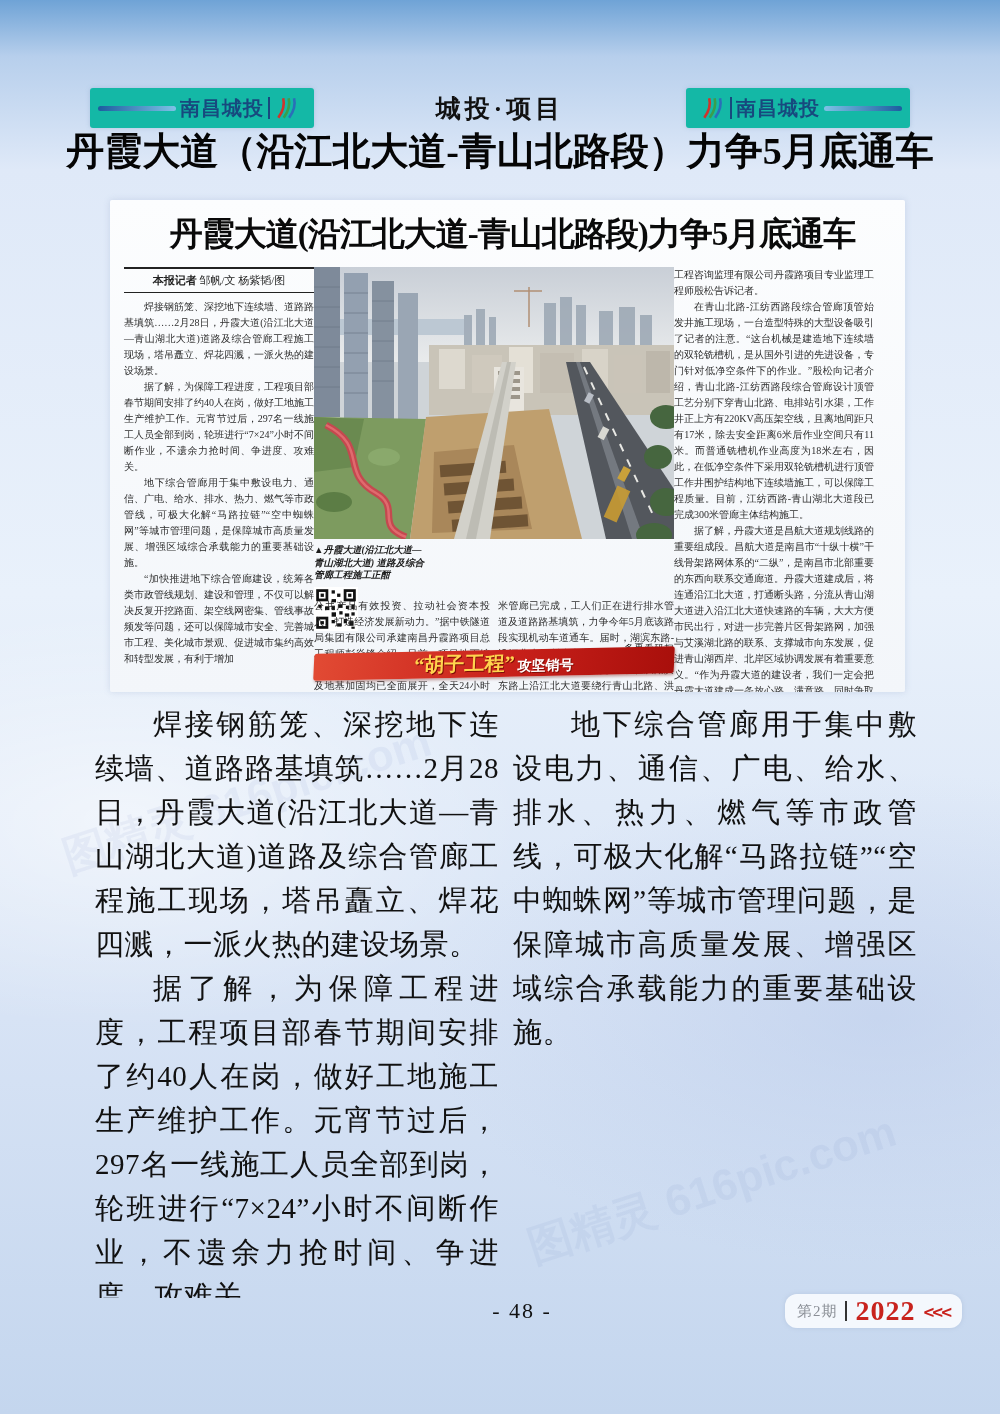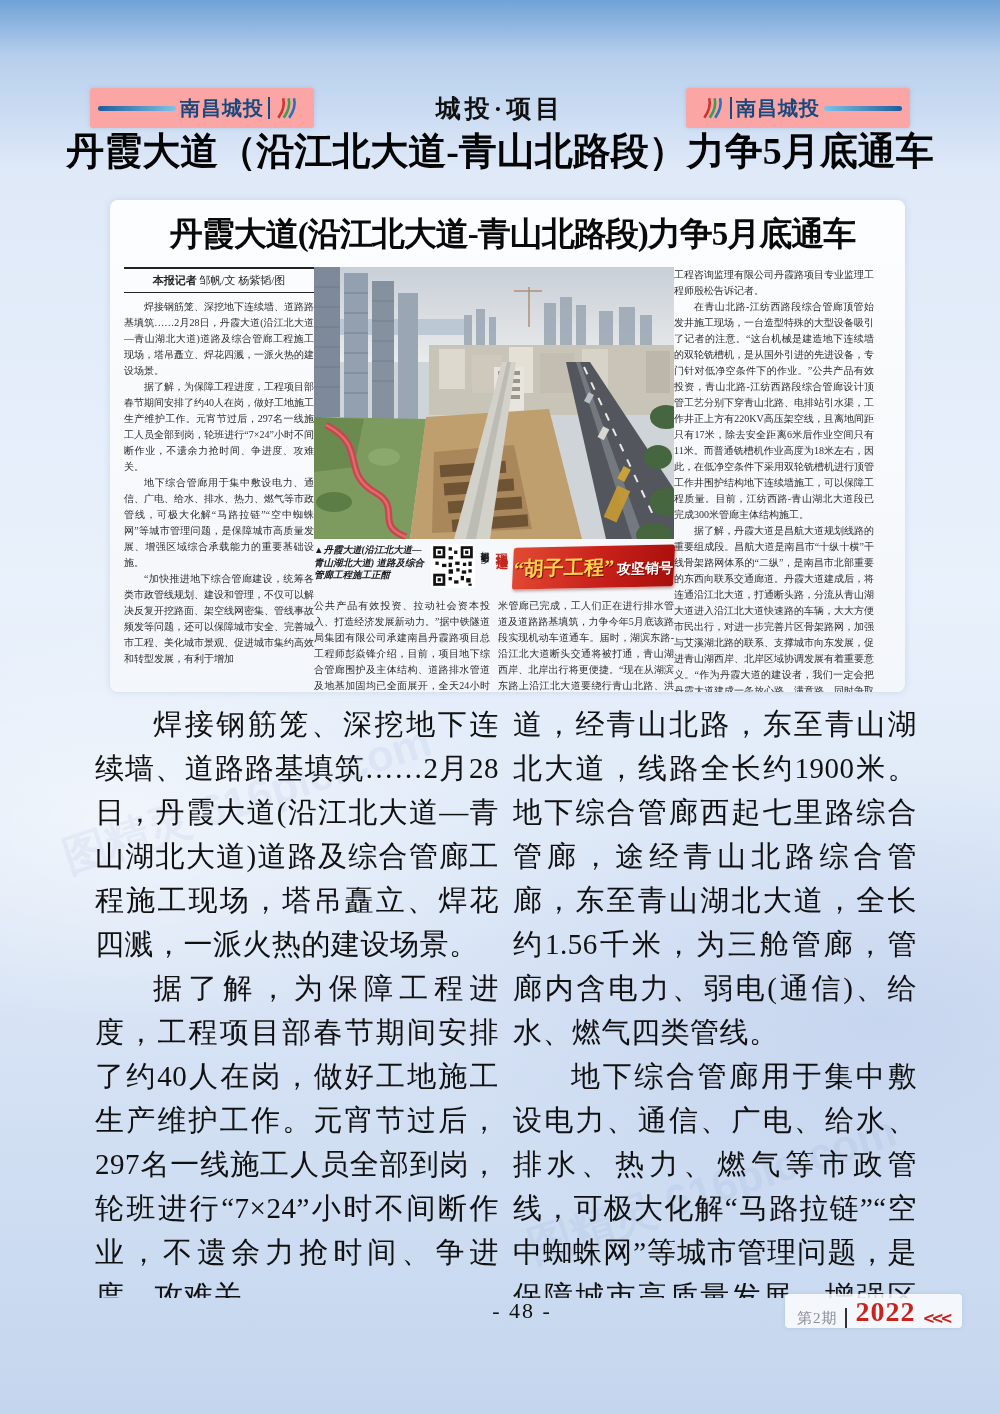--- a/index.html
+++ b/index.html
@@ -6,68 +6,68 @@
   body{
     width:1000px;height:1414px;position:relative;overflow:hidden;
     font-family:"Liberation Serif", serif;
     background:
       radial-gradient(ellipse 620px 320px at 12% 58%, rgba(255,255,255,.55), transparent 65%),
       radial-gradient(ellipse 700px 380px at 88% 72%, rgba(186,203,234,.55), transparent 65%),
       radial-gradient(ellipse 500px 260px at 45% 30%, rgba(255,255,255,.45), transparent 60%),
       linear-gradient(180deg,#6fa3d6 0%,#b7cfec 4%,#dfe9f8 12%,#e9f1fb 42%,#d7e3f5 72%,#c4d6ee 100%);
   }
   
-  .hdr-logo{position:absolute;top:88px;height:40px;background:#fca5a5;border-radius:3px;
+  .hdr-logo{position:absolute;top:88px;height:40px;background:#14b8a6;border-radius:3px;
     display:flex;align-items:center;gap:4px;padding:0 8px;box-shadow:0 0 4px rgba(120,150,190,.35);}
   .hdr-logo .gline{height:5px;border-radius:3px;}
   .hdr-logo .btxt{font-family:"Liberation Sans",sans-serif;font-weight:bold;color:#17497e;font-size:20px;letter-spacing:1px;white-space:nowrap;}
   .hdr-logo .bar{width:2px;height:22px;background:#17497e;}
   .section-title{position:absolute;top:92px;left:0;right:0;text-align:center;
     font-size:25px;font-weight:bold;color:#111;letter-spacing:4px;}
   .page-headline{position:absolute;top:126px;left:0;right:0;text-align:center;
     font-size:38px;font-weight:900;color:#050505;letter-spacing:0px;white-space:nowrap;}
   
   .clipping{position:absolute;left:110px;top:200px;width:795px;height:492px;
-    background:linear-gradient(180deg,#fcfdfe,#f3f6fa);border-radius:8px;
+    background:linear-gradient(180deg,#fcfdfe,#f3f6fa);border-radius:2px;
     box-shadow:0 0 6px rgba(140,160,195,.30);padding:10px 4px 6px 14px;box-sizing:border-box;overflow:hidden;}
   .clip-headline{text-align:center;font-size:33px;font-weight:900;color:#0a0a0a;
     letter-spacing:-1px;white-space:nowrap;margin:2px 0 10px 0;}
   .clip-cols{display:flex;gap:0;}
   .np-p{font-size:10px;line-height:16px;text-align:justify;text-indent:2em;margin:0;color:#2d2d2d;}
   .no-indent{text-indent:0;}
   .col1{width:190px;flex:0 0 190px;}
   .col3{width:200px;flex:0 0 200px;}
   .colmid{width:360px;flex:0 0 360px;}
   .byline{border-top:2px solid #222;border-bottom:1px solid #222;padding:4px 2px;margin-bottom:6px;
     font-size:11px;color:#222;text-align:center;white-space:nowrap;}
   .byline .bl-label{font-weight:bold;}
   .photo-wrap{width:360px;height:272px;overflow:hidden;background:#cfd4d8;}
   .photo-wrap svg{display:block;}
-  .cap-row{display:flex;align-items:stretch;gap:5px;margin-top:5px;height:48px;}
+  .cap-row{display:flex;align-items:stretch;gap:5px;margin-top:5px;height:48px;flex-direction:column;}
   .photo-caption{width:112px;font-size:9.5px;line-height:12.5px;font-weight:bold;font-style:italic;color:#1c1c1c;}
   .qr{width:44px;height:44px;flex:0 0 44px;}
   .vlabel{writing-mode:vertical-rl;font-size:9px;line-height:10px;color:#111;letter-spacing:1px;font-family:"Liberation Sans",sans-serif;}
   .vlabel2{writing-mode:vertical-rl;font-size:12px;line-height:13px;color:#c2261c;font-weight:bold;letter-spacing:1px;}
   .banner{flex:1;background:linear-gradient(100deg,#e24b34 0%,#c8201a 55%,#a80f0b 100%);
     border-radius:3px;transform:skewX(-4deg) rotate(-1.2deg);display:flex;align-items:center;justify-content:center;
     gap:3px;box-shadow:1px 2px 3px rgba(120,30,20,.4);height:42px;margin-top:2px;}
   .banner .bq{color:#ffd44e;font-weight:900;font-size:20px;white-space:nowrap;text-shadow:1px 1px 0 #7d0d06;}
   .banner .bs{color:#fff;font-weight:bold;font-size:14px;white-space:nowrap;margin-top:6px;text-shadow:1px 1px 0 #7d0d06;}
   .mid-subcols{display:flex;gap:8px;margin-top:6px;}
   .mid-subcols>div{flex:1;}
   
   .article{position:absolute;left:95px;top:702px;width:822px;height:596px;display:flex;gap:14px;overflow:hidden;}
   .art-col{flex:1;}
   .art-p{font-size:29px;line-height:44px;letter-spacing:.5px;color:#111;margin:0;
     text-align:justify;text-indent:2em;}
   .art-p.no-indent{text-indent:0;}
   
   .page-num{position:absolute;left:0;right:0;top:1298px;text-align:center;font-size:22px;color:#111;letter-spacing:2px;margin-left:44px;}
   .issue-box{position:absolute;right:38px;top:1294px;height:34px;background:rgba(252,253,255,.85);
-    border-radius:4px;display:flex;align-items:flex-end;gap:8px;padding:0 12px;box-shadow:0 0 4px rgba(150,165,195,.35);}
+    border-radius:12px;display:flex;align-items:center;gap:8px;padding:0 12px;box-shadow:0 0 4px rgba(150,165,195,.35);}
   .issue-label{font-size:15px;color:#8a8f96;letter-spacing:1px;}
   .issue-bar{width:2px;height:20px;background:#333;}
   .issue-year{font-size:28px;font-weight:bold;color:#c8231d;letter-spacing:1px;}
   .issue-chev{font-size:18px;font-weight:900;color:#c8231d;letter-spacing:-2px;font-family:"DejaVu Sans Mono",monospace;}
   
   .wm{position:absolute;font-size:44px;color:#5e74b8;opacity:.07;transform:rotate(-18deg);white-space:nowrap;font-family:"Liberation Sans",sans-serif;font-weight:bold;}
 </style>
 </head>
 <body>
 
@@ -272,34 +272,33 @@
 
         </div>
         <div>
           <p class="np-p no-indent">米管廊已完成，工人们正在进行排水管道及道路路基填筑，力争今年5月底该路段实现机动车道通车。届时，湖滨东路-沿江北大道断头交通将被打通，青山湖西岸、北岸出行将更便捷。“现在从湖滨东路上沿江北大道要绕行青山北路、洪都北大道，最少需要15分钟。通车后，直接从丹霞大道上沿江北大道仅需3分钟。”江西中昌</p>
         </div>
       </div>
     </div>
 
     <div class="col3">
       <p class="np-p no-indent">工程咨询监理有限公司丹霞路项目专业监理工程师殷松告诉记者。</p>
-      <p class="np-p">在青山北路-江纺西路段综合管廊顶管始发井施工现场，一台造型特殊的大型设备吸引了记者的注意。“这台机械是建造地下连续墙的双轮铣槽机，是从国外引进的先进设备，专门针对低净空条件下的作业。”公共产品有效投资，青山北路-江纺西路段综合管廊设计顶管工艺分别下穿青山北路、电排站引水渠，工作井正上方有220KV高压架空线，且离地间距只有17米，除去安全距离6米后作业空间只有11米。而普通铣槽机作业高度为18米左右，因此，在低净空条件下采用双轮铣槽机进行顶管工作井围护结构地下连续墙施工，可以保障工程质量。目前，江纺西路-青山湖北大道段已完成300米管廊主体结构施工。</p>
+      <p class="np-p">在青山北路-江纺西路段综合管廊顶管始发井施工现场，一台造型特殊的大型设备吸引了记者的注意。“这台机械是建造地下连续墙的双轮铣槽机，是从国外引进的先进设备，专门针对低净空条件下的作业。”殷松向记者介绍，青山北路-江纺西路段综合管廊设计顶管工艺分别下穿青山北路、电排站引水渠，工作井正上方有220KV高压架空线，且离地间距只有17米，除去安全距离6米后作业空间只有11米。而普通铣槽机作业高度为18米左右，因此，在低净空条件下采用双轮铣槽机进行顶管工作井围护结构地下连续墙施工，可以保障工程质量。目前，江纺西路-青山湖北大道段已完成300米管廊主体结构施工。</p>
       <p class="np-p">据了解，丹霞大道是昌航大道规划线路的重要组成段。昌航大道是南昌市“十纵十横”干线骨架路网体系的“二纵”，是南昌市北部重要的东西向联系交通廊道。丹霞大道建成后，将连通沿江北大道，打通断头路，分流从青山湖大道进入沿江北大道快速路的车辆，大大方便市民出行，对进一步完善片区骨架路网，加强与艾溪湖北路的联系、支撑城市向东发展，促进青山湖西岸、北岸区域协调发展有着重要意义。“作为丹霞大道的建设者，我们一定会把丹霞大道建成一条放心路、满意路，同时争取早日建成通车，给南昌人民提供一个安全、满意的出行环境。”彭焱锋说。</p>
     </div>
   </div>
 </div>
 
 <div class="article">
   <div class="art-col">
     <p class="art-p">焊接钢筋笼、深挖地下连续墙、道路路基填筑……2月28日，丹霞大道(沿江北大道—青山湖北大道)道路及综合管廊工程施工现场，塔吊矗立、焊花四溅，一派火热的建设场景。</p>
     <p class="art-p">据了解，为保障工程进度，工程项目部春节期间安排了约40人在岗，做好工地施工生产维护工作。元宵节过后，297名一线施工人员全部到岗，轮班进行“7×24”小时不间断作业，不遗余力抢时间、争进度、攻难关。</p>
 
   </div>
   <div class="art-col">
-    <p class="art-p no-indent">道，经青山北路，东至青山湖北大道，线路全长约1900米。地下综合管廊西起七里路综合管廊，途经青山北路综合管廊，东至青山湖北大道，全长约1.56千米，为三舱管廊，管廊内含电力、弱电(通信)、给水、燃气四类管线。</p>
     <p class="art-p">地下综合管廊用于集中敷设电力、通信、广电、给水、排水、热力、燃气等市政管线，可极大化解“马路拉链”“空中蜘蛛网”等城市管理问题，是保障城市高质量发展、增强区域综合承载能力的重要基础设施。</p>
   </div>
 </div>
 
 <div class="page-num">- 48 -</div>
 <div class="issue-box">
   <span class="issue-label">第2期</span>
   <span class="issue-bar"></span>
   <span class="issue-year">2022</span>
   <span class="issue-chev">&lt;&lt;&lt;</span>

